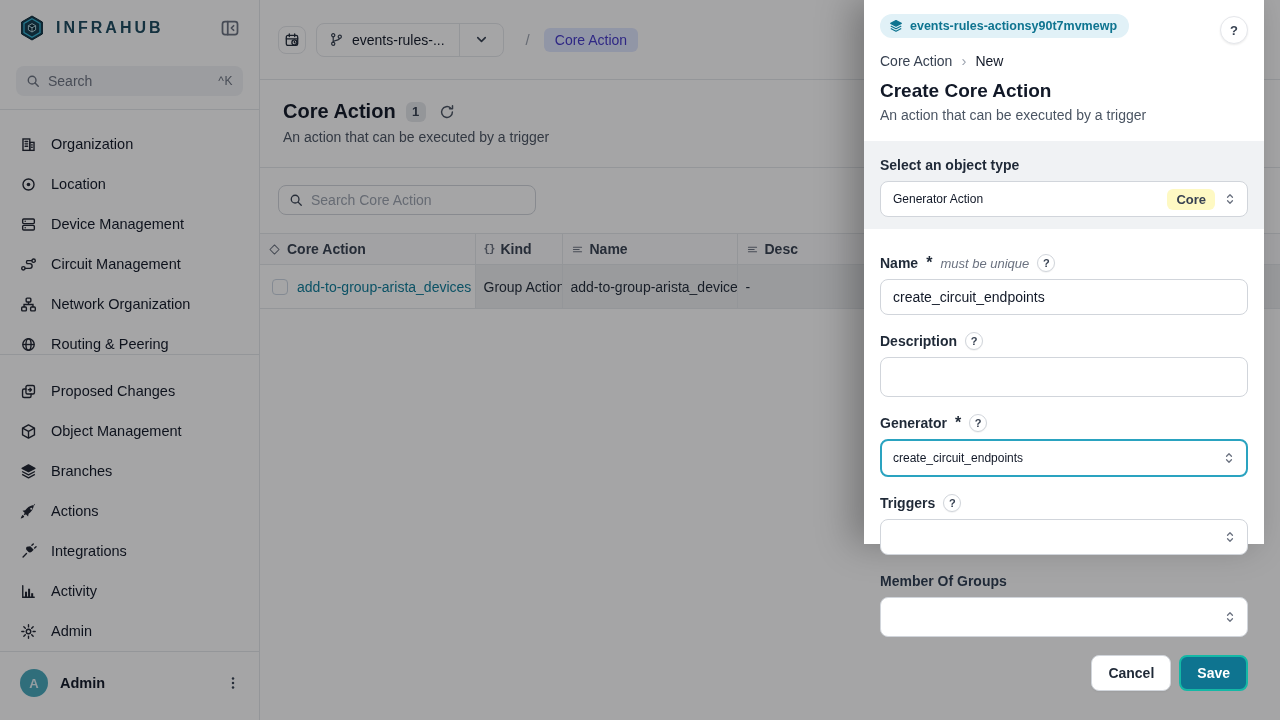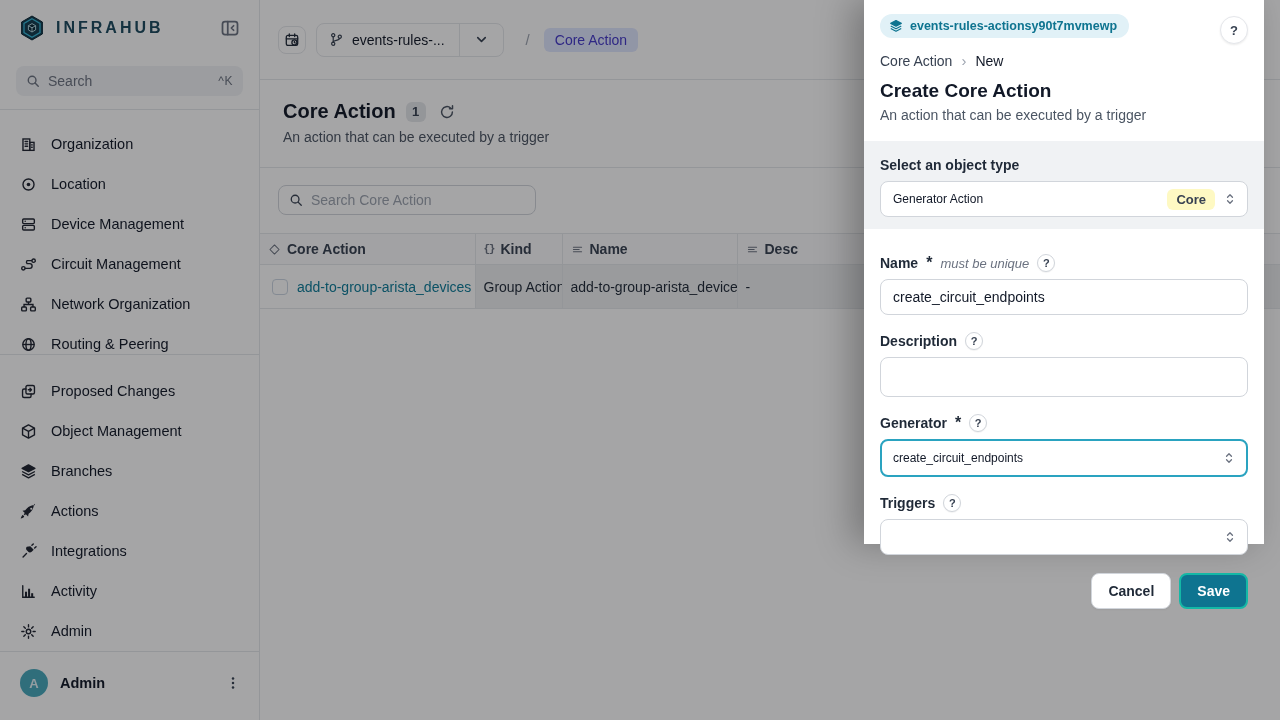--- a/index.html
+++ b/index.html
@@ -492,19 +492,31 @@
       </div>
       <div class="selectbox">
         <span class="sel-val"></span>
         <svg class="updown" width="14" height="14" viewBox="0 0 16 16" fill="none" stroke="currentColor" stroke-width="1.5" stroke-linecap="round" stroke-linejoin="round">
           <path d="M5.2 6L8 3.2 10.8 6"></path>
             <path d="M5.2 10L8 12.8 10.8 10"></path>
         </svg>
       </div>
     </div>
 
+    <div class="fgroup">
+      <div class="label-row">
+        <span class="field-label">Member Of Groups</span>
+      </div>
+      <div class="selectbox h40">
+        <span class="sel-val"></span>
+        <svg class="updown" width="14" height="14" viewBox="0 0 16 16" fill="none" stroke="currentColor" stroke-width="1.5" stroke-linecap="round" stroke-linejoin="round">
+          <path d="M5.2 6L8 3.2 10.8 6"></path>
+            <path d="M5.2 10L8 12.8 10.8 10"></path>
+        </svg>
+      </div>
+    </div>
 
     <div class="btn-row">
       <button class="btn btn-cancel">Cancel</button>
       <button class="btn btn-save">Save</button>
     </div>
   </div>
 </aside>
 
 </body></html>

